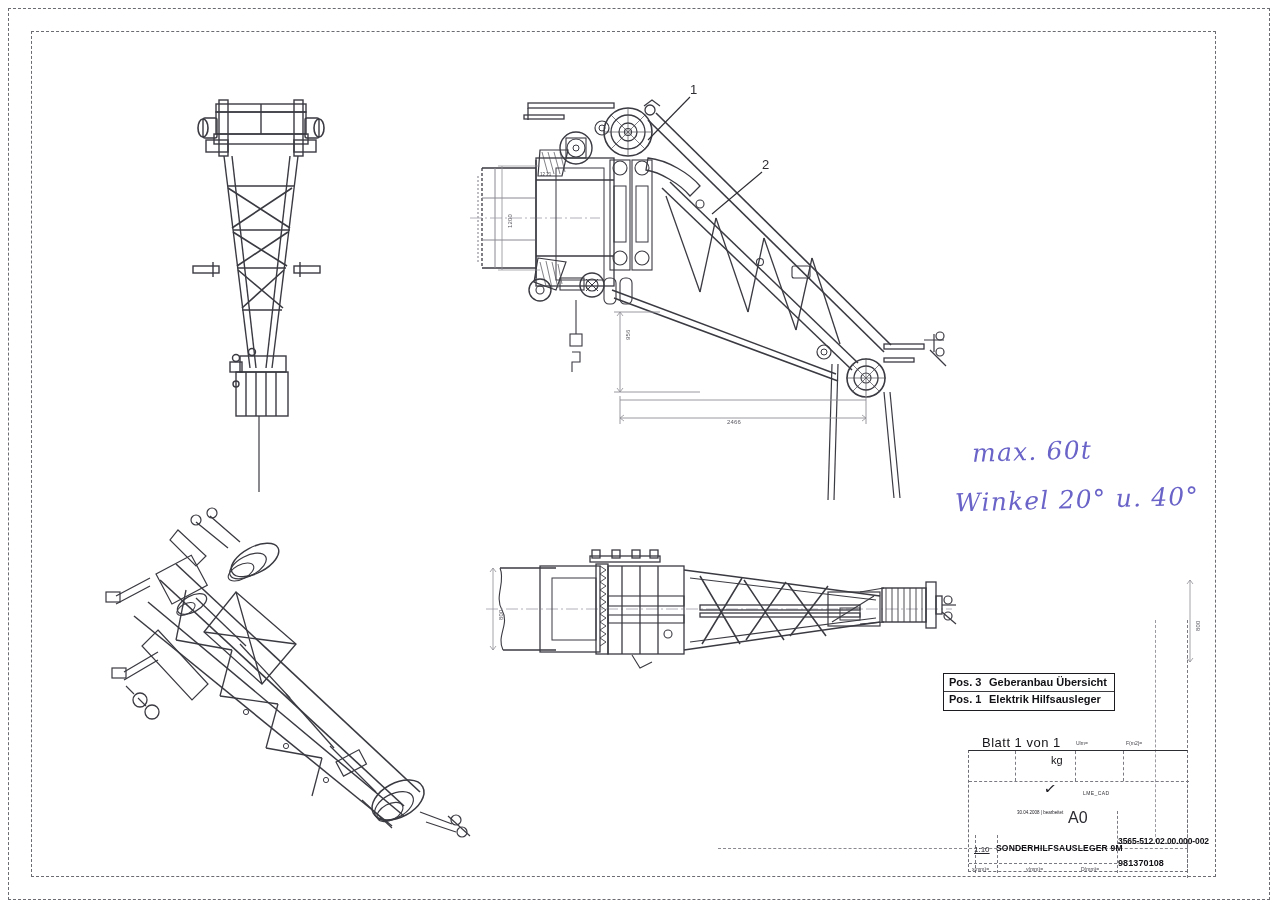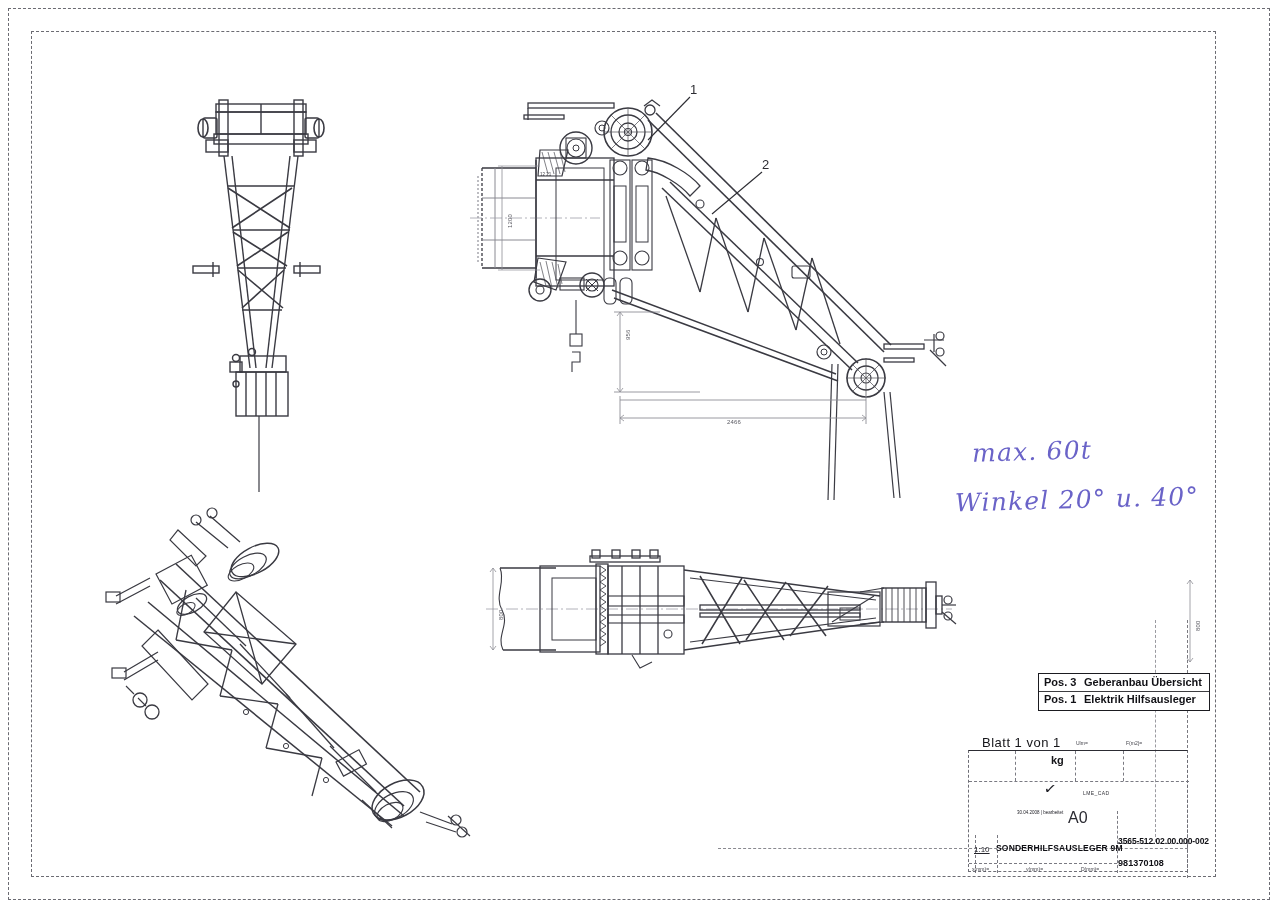--- a/index.html
+++ b/index.html
@@ -104,21 +104,21 @@
     font-style: italic;
     font-size: 25px;
     letter-spacing: 1.2px;
     white-space: nowrap;
     transform: rotate(-1.6deg);
   }
 
   
   .pos-box {
     position: absolute;
-    left: 1038px;
+    left: 943px;
     top: 673px;
     width: 172px;
     border: 1.4px solid #1b1b20;
     background: #ffffff;
     padding: 2px 0 3px 0;
     box-sizing: border-box;
   }
   .pos-box-divider {
     height: 1px;
     background: #1b1b20;
@@ -163,21 +163,21 @@
     font-weight: 400;
     color: #151519;
     letter-spacing: .5px;
     white-space: nowrap;
   }
   .tb-kg {
     position: absolute;
     left: 1051px;
     top: 754px;
     font-size: 11px;
-    font-weight: 700;
+    font-weight: 400;
     color: #151519;
   }
   .tb-unit-ulm {
     position: absolute;
     left: 1076px;
     top: 740px;
     font-size: 5px;
     color: #44444c;
   }
   .tb-unit-f {

